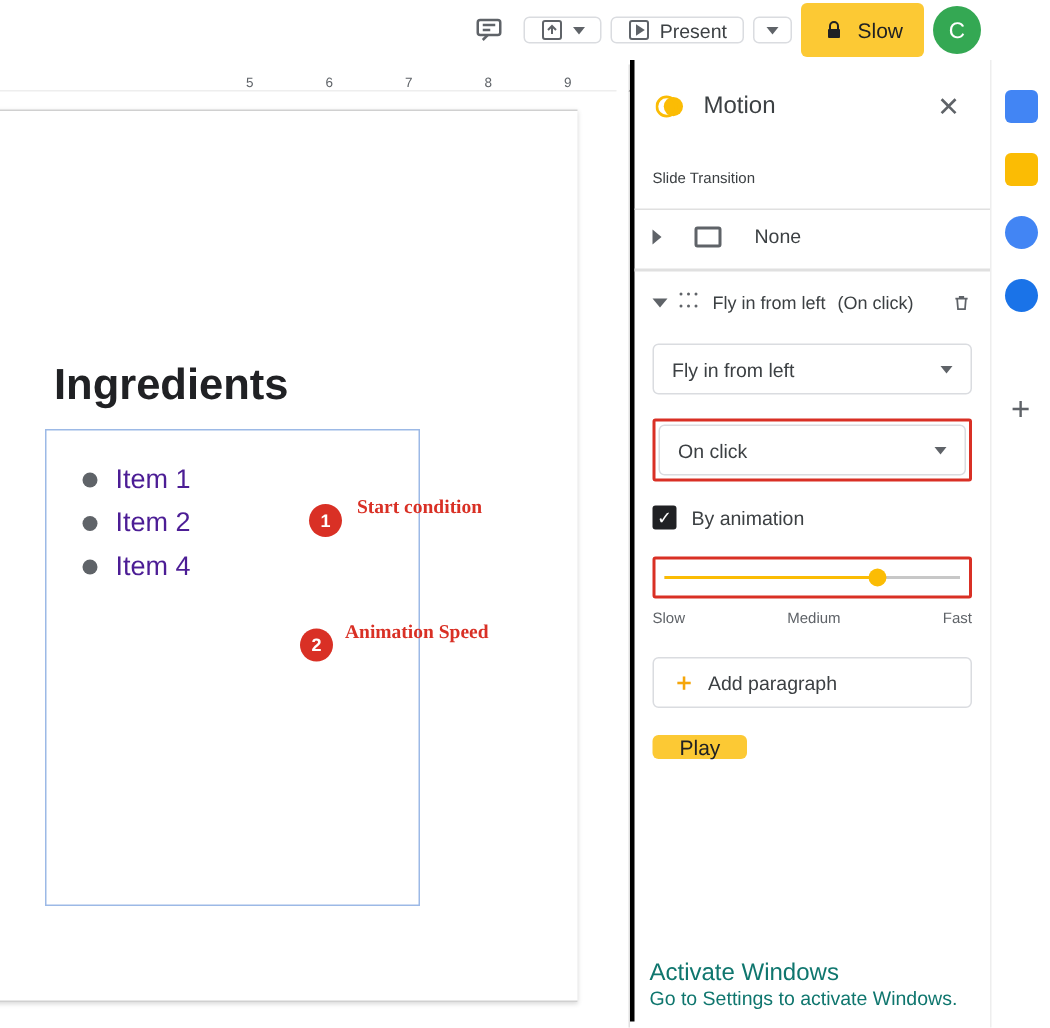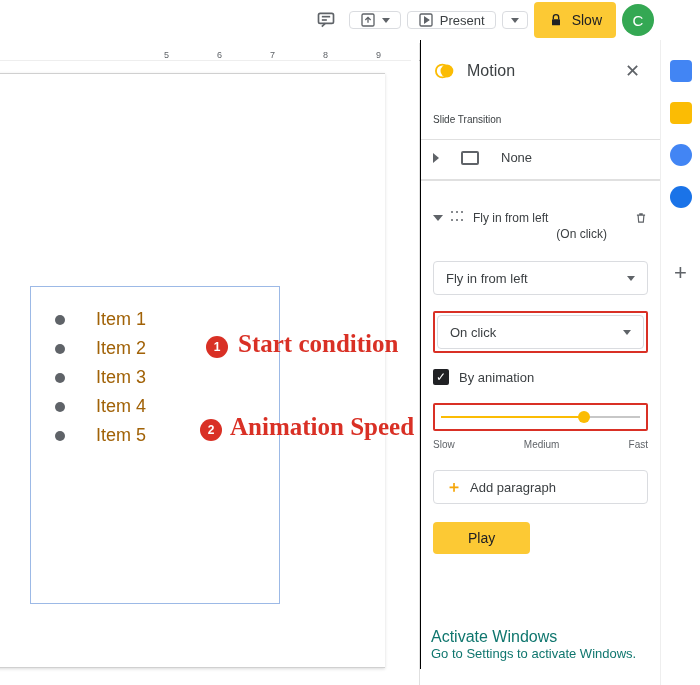--- a/index.html
+++ b/index.html
@@ -26,45 +26,45 @@
   .ruler { position: absolute; top: 0; left: 0; right: 8px; height: 18px; background: #fff;
            display: flex; justify-content: flex-end; gap: 48px; padding-right: 30px;
            font-size: 9px; color: #5f6368; align-items: flex-end; border-bottom: 1px solid #eee; }
   .slide-shell { position: absolute; top: 30px; left: -10px; width: 395px; height: 595px;
                  background: #fff; border: 1px solid #d0d0d0; box-shadow: 0 1px 3px rgba(0,0,0,0.15);
                  border-right: none; }
   .slide-title { position: absolute; top: 167px; left: 45px; font-size: 29px; font-weight: 700; color: #202124; }
   .bullet-box  { position: absolute; top: 212px; left: 39px; width: 250px; height: 318px;
                  border: 1px solid #9cb9e6; }
   .bullet-list { list-style: none; padding: 18px 0 0 0; }
-  .bullet-list li { display: flex; align-items: center; gap: 31px; padding: 4px 0 4px 24px;
-                    font-size: 18px; color: #a16207; }
+  .bullet-list li { display: flex; align-items: center; gap: 12px; padding: 4px 0 4px 24px;
+                    font-size: 18px; color: #4c1d95; }
   .dot { width: 10px; height: 10px; border-radius: 50%; background: #5f6368; }
 
   .chev-up { position: absolute; top: 12px; right: -10px; width: 0; height: 0;
              border-left: 5px solid transparent; border-right: 5px solid transparent;
              border-bottom: 6px solid #888; }
 
   
   .ann-badge { width: 22px; height: 22px; border-radius: 50%; background: #d93025; color: #fff;
                display: flex; align-items: center; justify-content: center; font-size: 12px;
                font-weight: 700; position: absolute; }
-  .ann-text  { position: absolute; color: #d93025; font-size: 25px; font-weight: 700;
+  .ann-text  { position: absolute; color: #d93025; font-size: 13px; font-weight: 700;
                font-family: 'Times New Roman', serif; }
 
   
   .far-rail { position: absolute; top: 40px; right: 0; width: 40px; bottom: 0; background: #fff;
               border-left: 1px solid #eee; display: flex; flex-direction: column; align-items: center;
               gap: 20px; padding-top: 20px; }
   .rail-ico { width: 22px; height: 22px; border-radius: 4px; }
   .rail-plus { font-size: 22px; color: #5f6368; cursor: pointer; }
 
   
-  .motion-panel { position: absolute; top: 40px; right: 40px; width: 240px; bottom: 16px;
-                  background: #fff; border-left: 1px solid #000000; padding: 0 12px; }
+  .motion-panel { position: absolute; top: 40px; right: 40px; width: 240px; bottom: 4px;
+                  background: #fff; border-left: 3px solid #000000; padding: 0 12px; }
   .mp-head { display: flex; align-items: center; gap: 10px; padding: 16px 4px 16px 2px; }
   .mp-head .title { font-size: 16px; color: #3c4043; flex: 1; font-weight: 400; }
   .close-x { font-size: 18px; color: #5f6368; cursor: pointer; padding: 4px; }
   .mp-sec-label { font-size: 10px; color: #3c4043; padding: 12px 0 14px; }
   .sep { border-top: 1px solid #e0e0e0; margin: 0 -12px; }
 
   .trans-row { display: flex; align-items: center; gap: 22px; padding: 10px 0 14px; }
   .chev-r { width: 0; height: 0; border-top: 5px solid transparent; border-bottom: 5px solid transparent;
             border-left: 6px solid #5f6368; }
   .chev-dn { width: 0; height: 0; border-left: 5px solid transparent; border-right: 5px solid transparent;
@@ -99,22 +99,22 @@
   .slider-thumb { position: absolute; top: 2px; width: 12px; height: 12px; border-radius: 50%;
                   background: #fbbc04; transform: translateX(-50%); }
   .slider-labels { display: flex; justify-content: space-between; font-size: 10px; color: #5f6368;
                    margin-top: 8px; }
 
   .add-anim { border: 1px solid #dadce0; border-radius: 4px; height: 34px; display: flex;
               align-items: center; gap: 8px; padding: 0 12px; font-size: 13px; color: #3c4043;
               margin-top: 20px; cursor: pointer; }
   .plus-y { color: #f5a60a; font-size: 16px; font-weight: 700; }
 
-  .play-btn { background: #fcc934; color: #202124; border-radius: 4px; height: 32px;
-              display: inline-flex; align-items: center; padding: 0 35px; font-size: 14px;
+  .play-btn { background: #fcc934; color: #202124; border-radius: 4px; height: 16px;
+              display: inline-flex; align-items: center; padding: 0 18px; font-size: 14px;
               margin-top: 18px; cursor: pointer; justify-content: center; }
 
   .watermark { position: absolute; bottom: 8px; left: 10px; font-size: 13px; color: #0f766e; }
   .watermark .t { font-size: 16px; }
 
 </style>
 </head>
 <body>
 
 <div class="top-toolbar">
@@ -159,41 +159,34 @@
   <div class="ruler">
     <span>5</span>
     <span>6</span>
     <span>7</span>
     <span>8</span>
     <span>9</span>
   </div>
   <div class="chev-up"></div>
 
   <div class="slide-shell">
+    <div class="slide-title">Ingredients</div>
     <div class="bullet-box">
       <ul class="bullet-list">
         <li>
             <span class="dot"></span>
             <span>Item 1</span>
           </li>
         <li>
             <span class="dot"></span>
             <span>Item 2</span>
           </li>
         <li>
             <span class="dot"></span>
-            <span>Item 3</span>
-          </li>
-        <li>
-            <span class="dot"></span>
             <span>Item 4</span>
-          </li>
-        <li>
-            <span class="dot"></span>
-            <span>Item 5</span>
           </li>
       </ul>
     </div>
   </div>
 
   <div class="ann-badge" style="top:293px; left:206px;">
       <span>1</span>
     </div>
   <div class="ann-text" style="top:287px; left:238px;">Start condition</div>
   <div class="ann-badge" style="top:376px; left:200px;">
@@ -227,21 +220,21 @@
     <div class="chev-dn"></div>
     <div class="dots-ic">
         <span></span>
         <span></span>
         <span></span>
         <span></span>
         <span></span>
         <span></span>
       </div>
     <div class="name">Fly in from left</div>
-    <div class="mode" style="flex:1;margin-top:32px;">(On click)</div>
+    <div class="mode" style="flex:1;">(On click)</div>
     <svg class="trash" viewBox="0 0 24 24" fill="none" stroke="#5f6368" stroke-width="2">
       <path d="M5 7h14M10 7V5h4v2M7 7l1 12h8l1-12"></path>
     </svg>
   </div>
 
   <div class="dd">
     <span>Fly in from left</span>
     <span class="arrow"></span>
   </div>
 

